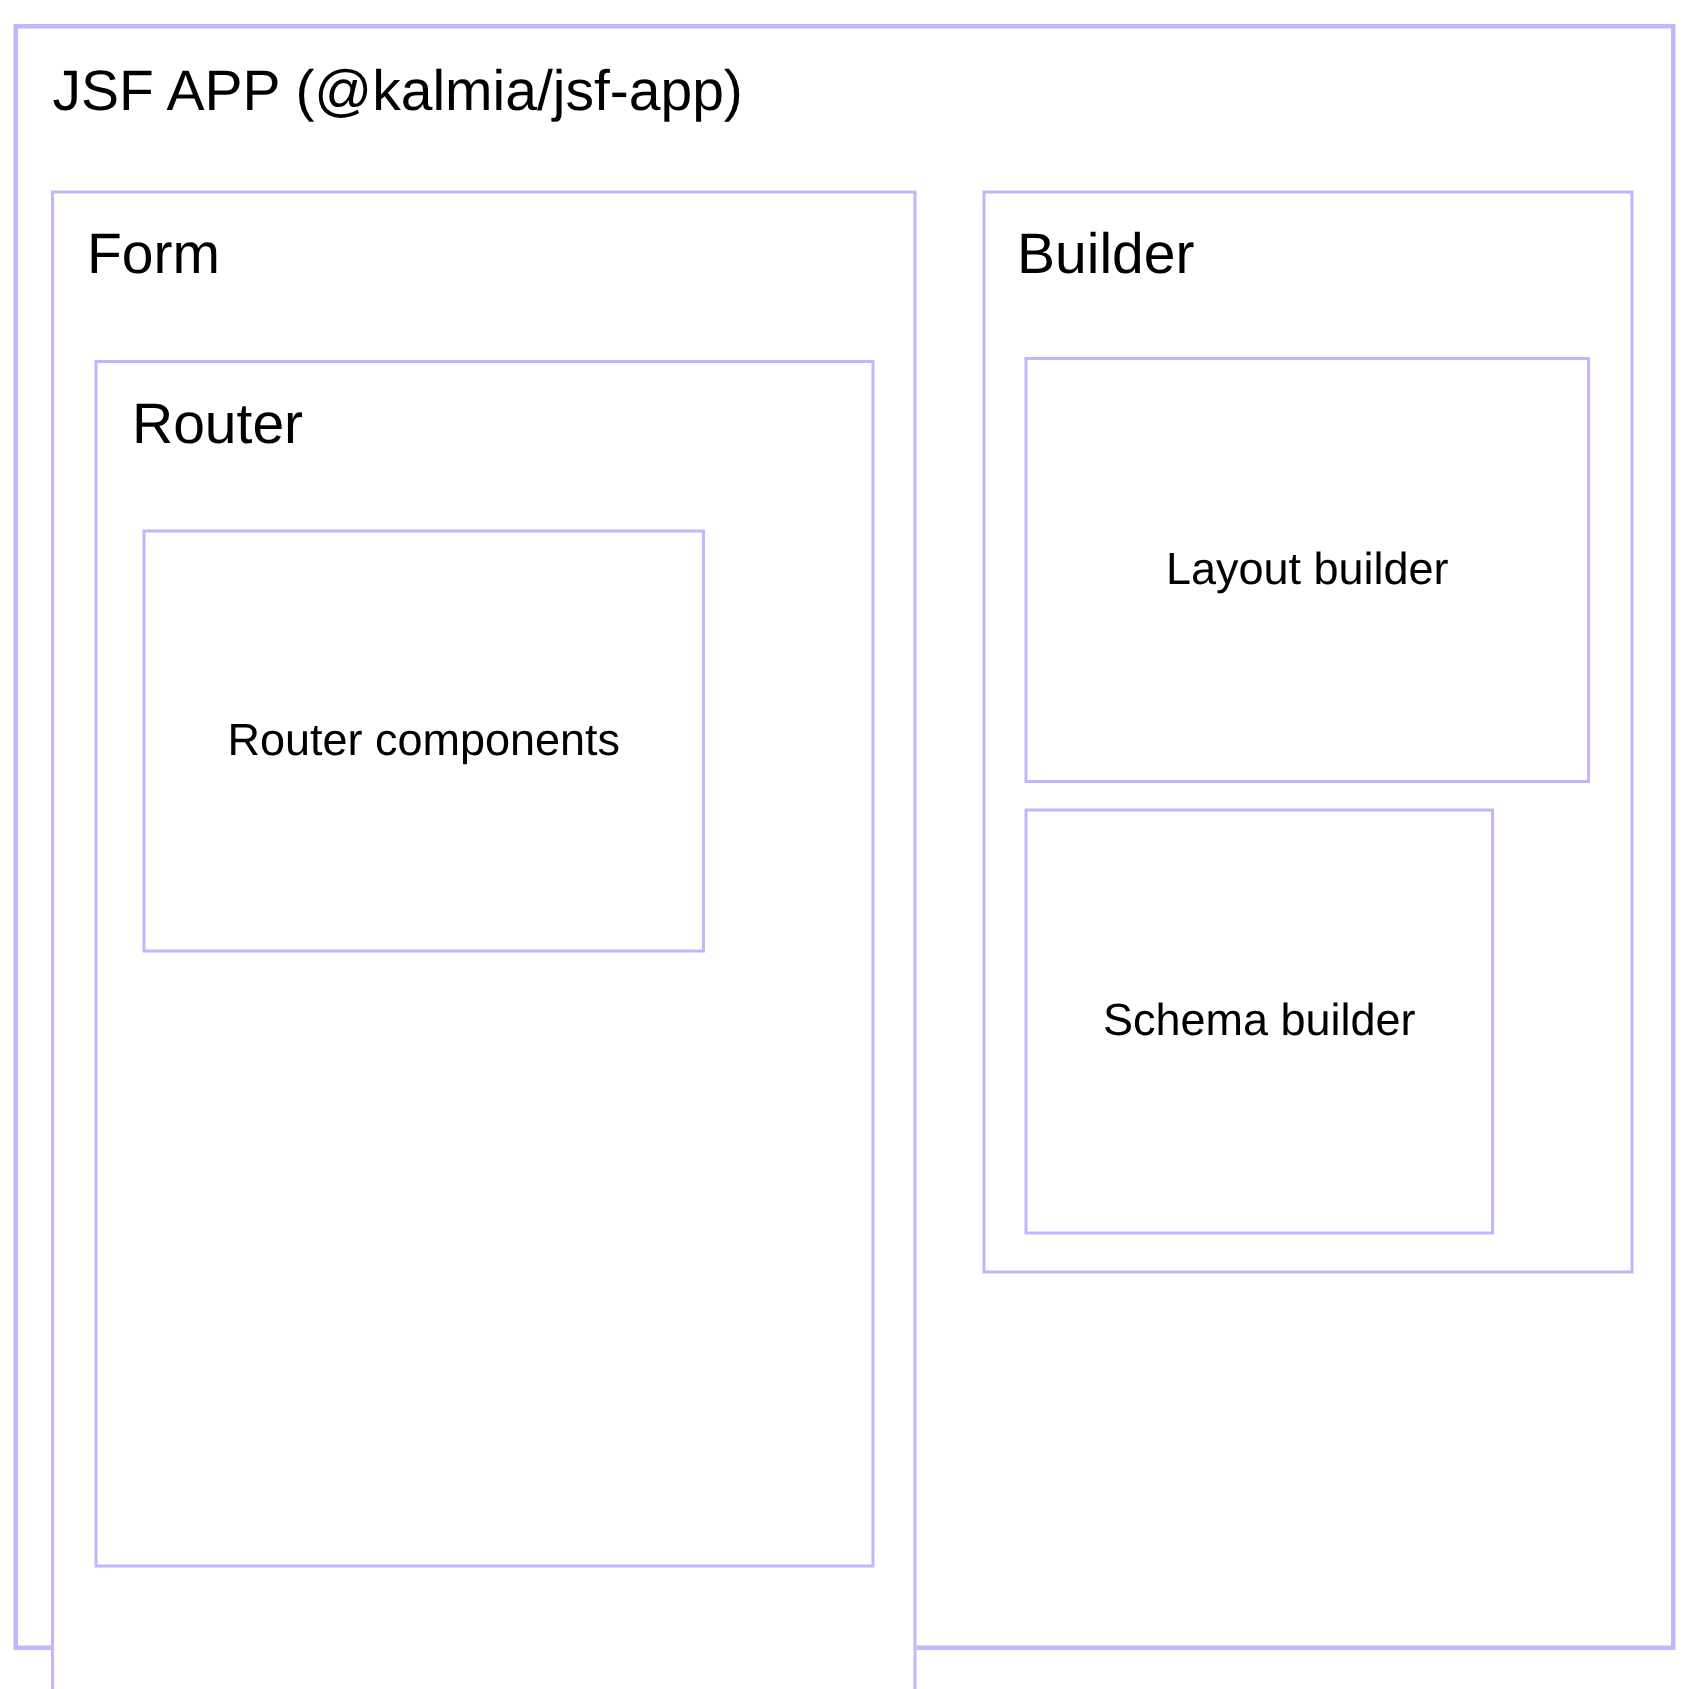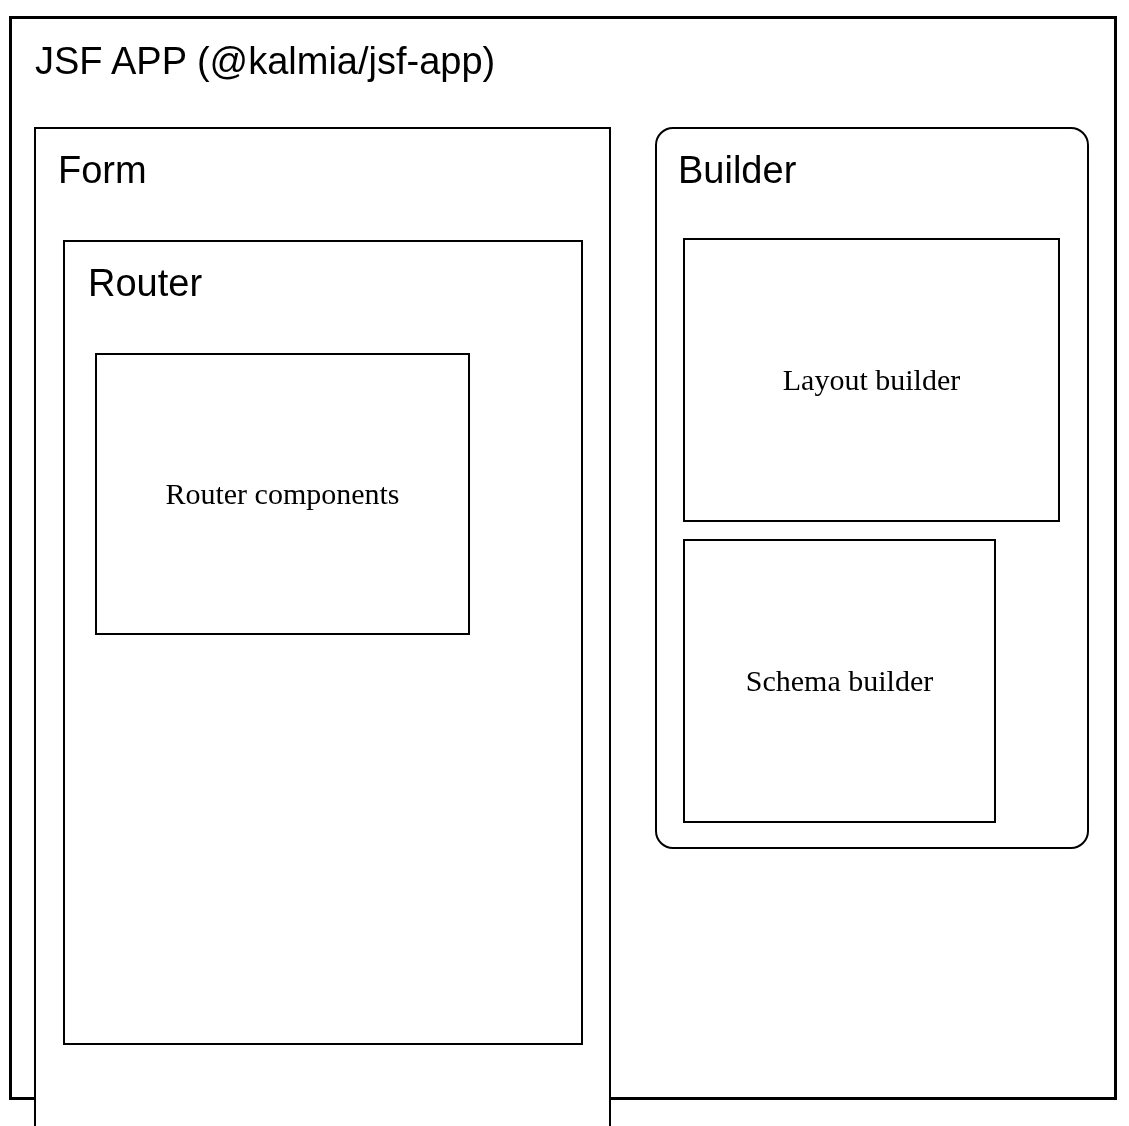--- a/index.html
+++ b/index.html
@@ -13,34 +13,33 @@
     position: relative;
     width: 1129px;
     height: 1126px;
     background: #ffffff;
     overflow: hidden;
   }
   .box {
     position: absolute;
     box-sizing: border-box;
     background: #ffffff;
-    border: 2px solid #000000;
+    border: 2px solid #c4b5fd;
   }
   .box-title {
     position: absolute;
     white-space: nowrap;
     font-size: 38px;
     line-height: 1.1;
     color: #000000;
   }
   .leaf {
     display: flex;
     align-items: center;
     justify-content: center;
-    font-family: Liberation Serif, serif;
   }
   .leaf-label {
     font-size: 30px;
     line-height: 1.2;
     color: #000000;
     white-space: nowrap;
     text-align: center;
   }
   
   #app-box {
@@ -54,21 +53,21 @@
 
   
   #form-box   { left: 22px;  top: 108px; width: 577px; height: 1084px; }
   #form-title { left: 22px;  top: 21px; }
   #router-box   { left: 27px; top: 111px; width: 520px; height: 805px; }
   #router-title { left: 23px; top: 21px; }
   #layout-components-box { left: 30px; top: 111px; width: 375px; height: 282px; }
   #prop-components-box   { left: 30px; top: 409px; width: 375px; height: 284px; }
 
   
-  #builder-box   { left: 643px; top: 108px; width: 434px; height: 722px; border-radius: 18px; }
+  #builder-box   { left: 643px; top: 108px; width: 434px; height: 722px; }
   #builder-title { left: 21px;  top: 21px; }
   #layout-builder-box { left: 26px; top: 109px; width: 377px; height: 284px; }
   #schema-builder-box { left: 26px; top: 410px; width: 313px; height: 284px; }
 </style>
 </head>
 <body>
 
 <div id="canvas">
 
   <div id="app-box" class="box">

